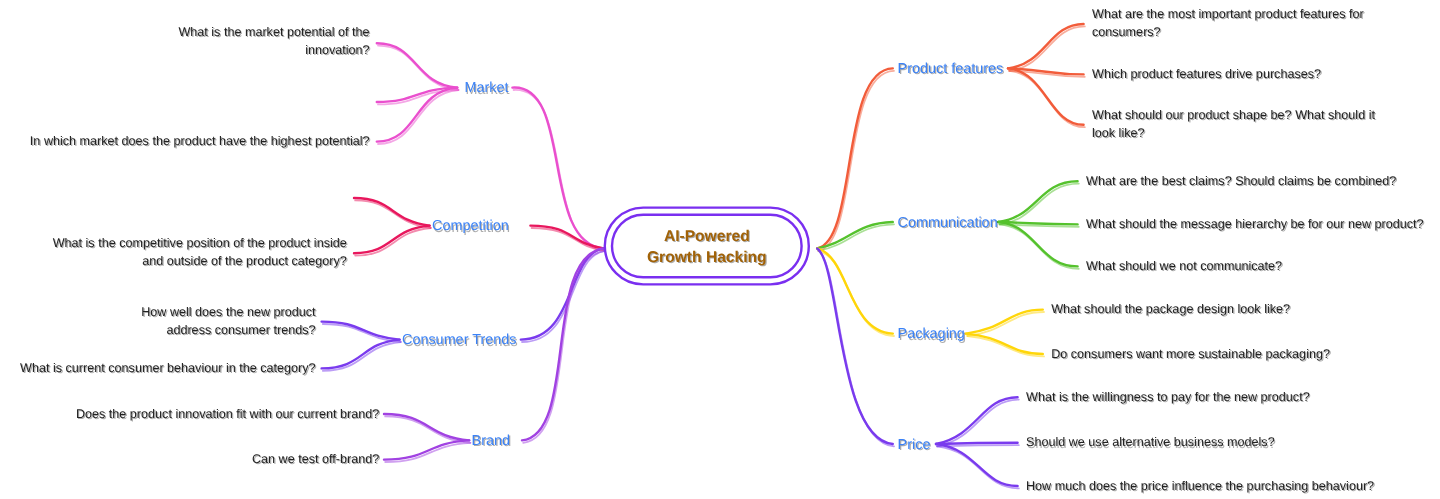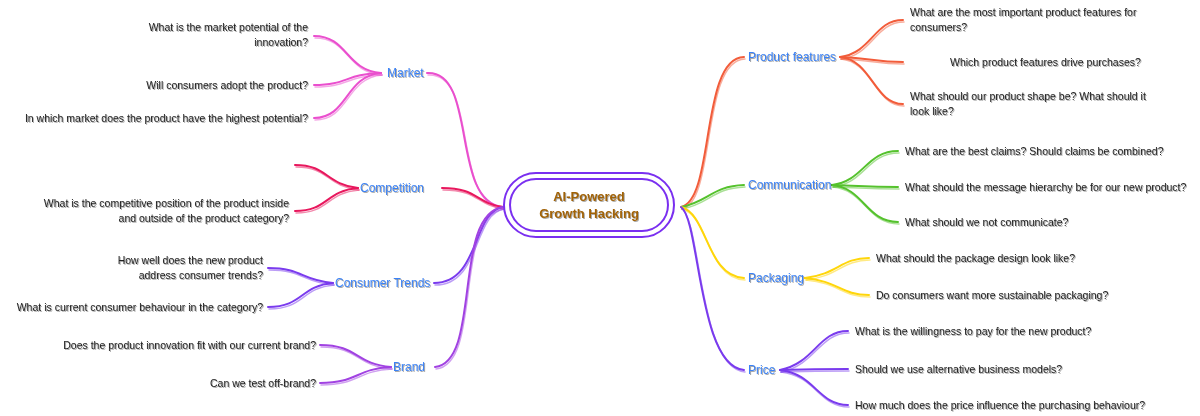--- a/index.html
+++ b/index.html
@@ -123,30 +123,29 @@
   <div class="lbl" style="left:360px;top:180px;">Competition</div>
   <div class="lbl" style="left:335px;top:275px;">Consumer Trends</div>
   <div class="lbl" style="left:393px;top:359px;">Brand</div>
 
   <div class="lbl" style="left:748px;top:49px;">Product features</div>
   <div class="lbl" style="left:748px;top:177px;">Communication</div>
   <div class="lbl" style="left:748px;top:270px;">Packaging</div>
   <div class="lbl" style="left:748px;top:362px;">Price</div>
 
   <div class="q r" style="right:892px;top:20px;width:165px;">What is the market potential of the innovation?</div>
-  <div class="q r nowrap" style="right:892px;top:78px;">Will consumers adopt the product?</div>
   <div class="q r nowrap" style="right:892px;top:111px;">In which market does the product have the highest potential?</div>
   <div class="q r" style="right:911px;top:196px;width:260px;">What is the competitive position of the product inside and outside of the product category?</div>
   <div class="q r" style="right:937px;top:253px;width:162px;">How well does the new product address consumer trends?</div>
   <div class="q r nowrap" style="right:937px;top:300px;">What is current consumer behaviour in the category?</div>
   <div class="q r nowrap" style="right:884px;top:338px;">Does the product innovation fit with our current brand?</div>
   <div class="q r nowrap" style="right:884px;top:376px;">Can we test off-brand?</div>
 
   <div class="q" style="left:910px;top:5px;width:250px;">What are the most important product features for consumers?</div>
-  <div class="q nowrap" style="left:910px;top:55px;margin-left:40px;">Which product features drive purchases?</div>
+  <div class="q nowrap" style="left:910px;top:55px;">Which product features drive purchases?</div>
   <div class="q" style="left:910px;top:89px;width:250px;">What should our product shape be? What should it look like?</div>
   <div class="q nowrap" style="left:905px;top:144px;">What are the best claims? Should claims be combined?</div>
   <div class="q nowrap" style="left:905px;top:180px;text-align:center;">What should the message hierarchy be for our new product?</div>
   <div class="q nowrap" style="left:905px;top:215px;">What should we not communicate?</div>
   <div class="q nowrap" style="left:876px;top:251px;">What should the package design look like?</div>
   <div class="q nowrap" style="left:876px;top:288px;">Do consumers want more sustainable packaging?</div>
   <div class="q nowrap" style="left:855px;top:324px;">What is the willingness to pay for the new product?</div>
   <div class="q nowrap" style="left:855px;top:362px;">Should we use alternative business models?</div>
   <div class="q nowrap" style="left:855px;top:398px;">How much does the price influence the purchasing behaviour?</div>
 

